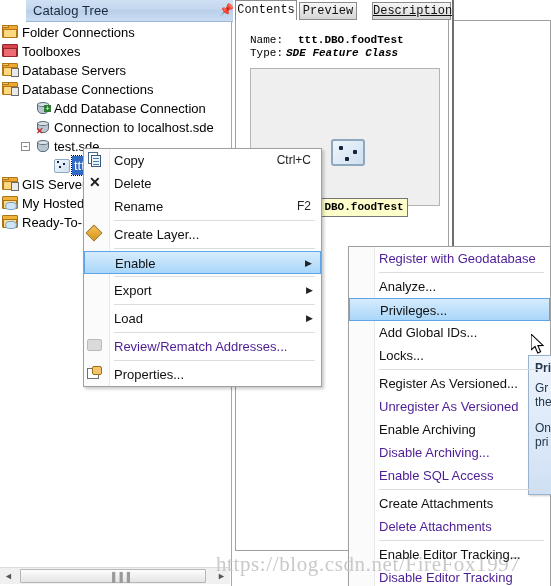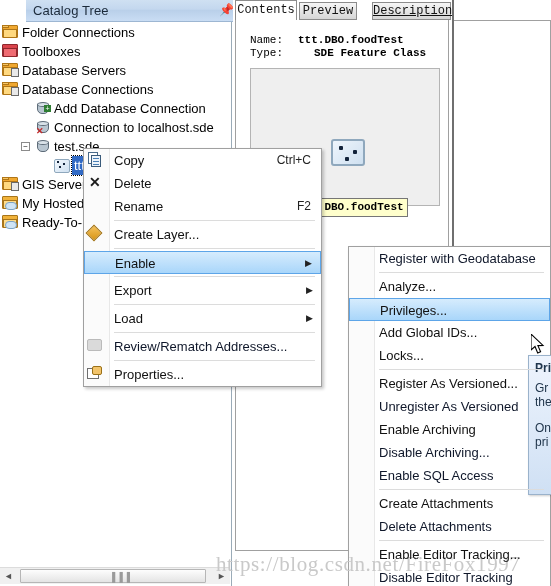--- a/index.html
+++ b/index.html
@@ -84,21 +84,21 @@
   #tab-preview{left:66px;width:58px;}
   #tab-description{left:139px;width:79px;text-decoration:underline;}
 
   #contents-body{position:absolute;left:2px;top:20px;width:214px;height:531px;
     background:#fff;border:1px solid #a0a0a0;border-top:none;box-sizing:border-box;}
   .meta-row{position:absolute;font-family:"Liberation Mono", monospace;font-size:11px;
     font-weight:bold;color:#000;white-space:nowrap;}
   #meta-name-label{left:14px;top:14px;font-weight:normal;}
   #meta-name-value{left:62px;top:14px;}
   #meta-type-label{left:14px;top:27px;font-weight:normal;}
-  #meta-type-value{left:78px;top:27px;}
+  #meta-type-value{left:50px;top:27px;font-style:italic;}
 
   #thumb-area{position:absolute;left:14px;top:48px;width:190px;height:138px;
     background:#efefef;border:1px solid #b4b4b4;box-sizing:border-box;}
   #feature-icon{position:absolute;left:80px;top:70px;width:34px;height:27px;
     background:linear-gradient(135deg,#eef5fc,#cfe0f0);border:2px solid #8fa8bd;
     border-radius:3px;box-sizing:border-box;}
   .fdot{position:absolute;width:4px;height:4px;background:#12233a;border-radius:1px;}
   #fd1{left:6px;top:5px;} #fd2{left:20px;top:9px;} #fd3{left:12px;top:16px;}
   #item-caption{position:absolute;left:58px;top:178px;height:17px;line-height:16px;
     background:#ffffcc;border:1px solid #767676;padding:0 3px;
@@ -113,21 +113,21 @@
   
   #ctx-menu{
     position:absolute;left:83px;top:148px;width:239px;
     background:#ffffff;border:1px solid #a0a0a0;box-sizing:border-box;
     box-shadow:2px 2px 3px rgba(0,0,0,.22);
   }
   #ctx-gutter{position:absolute;left:0;top:0;width:26px;height:100%;background:#fbfbfb;
     border-right:1px solid #e8e8e8;box-sizing:border-box;}
   .mi{position:relative;height:23px;line-height:23px;padding-left:30px;padding-right:8px;
     font-size:13px;color:#111;white-space:nowrap;box-sizing:border-box;z-index:2;}
-  .mi.disabled{color:#0f172a;}
+  .mi.disabled{color:#4c1d95;}
   .mi.hl{background:#b9dcfb;border:1px solid #5da5e8;
     background:linear-gradient(to bottom,#d6ecfd,#a9d6fa);}
   .mi .accel{position:absolute;right:10px;top:0;font-size:12px;color:#222;}
   .mi .arrow{position:absolute;right:8px;top:0;font-size:9px;color:#222;}
   .msep{height:1px;background:#dcdcdc;margin:2px 6px 2px 30px;position:relative;z-index:2;}
 
   
   .gl-copy{position:absolute;left:4px;top:3px;width:14px;height:15px;}
   .gl-copy .pg1{position:absolute;left:0;top:0;width:10px;height:12px;background:#fff;border:1px solid #4a6b8a;box-sizing:border-box;}
   .gl-copy .pg2{position:absolute;left:3px;top:3px;width:10px;height:12px;background:#eef4fa;border:1px solid #3a5a7a;box-sizing:border-box;}

